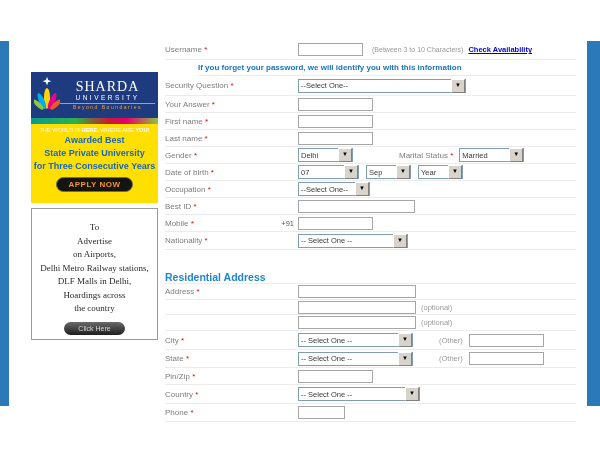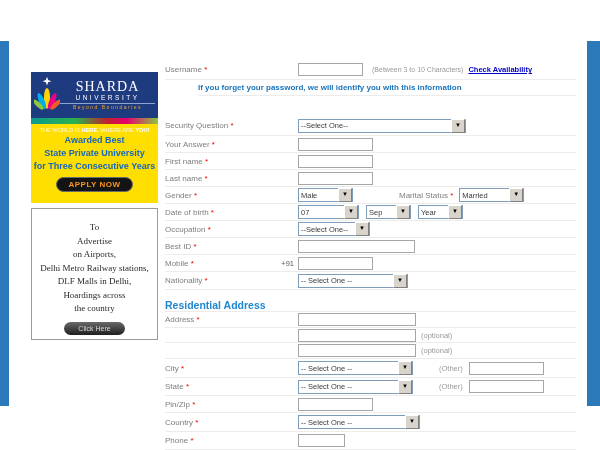--- a/index.html
+++ b/index.html
@@ -33,27 +33,27 @@
              border:1px solid #9a9a9a;box-sizing:border-box;text-align:center;
              font-family:"Liberation Serif",serif;font-size:9px;color:#2a2a2a;padding-top:12px;}
   .advert-ad div{line-height:13.5px;}
   .click-btn{display:inline-block;margin-top:6px;background:linear-gradient(#6a6a6a,#1e1e1e);
              color:#d8d8d8;font-family:"Liberation Sans",sans-serif;font-size:7px;
              padding:3px 14px;border-radius:9px;cursor:pointer;}
 
   
   .form{position:absolute;left:165px;top:40px;width:411px;}
   .row{display:flex;align-items:center;border-bottom:1px solid #ececec;box-sizing:border-box;}
-  .h20{height:20px;margin-top:20px;} .h19{height:19px;} .h18{height:18px;} .h17{height:17px;}
+  .h20{height:20px;} .h19{height:19px;} .h18{height:18px;} .h17{height:17px;}
   .h16{height:16px;} .h15{height:15px;} .h14{height:14px;}
   .spacer{height:8px;border-bottom:none;}
   .lbl{width:133px;flex-shrink:0;color:#7e7e7e;font-size:8px;}
   .req{color:#e80000;}
   .note-row{color:#1b75bc;font-size:8px;font-weight:bold;margin-left:33px;}
-  .section-hdr{color:#1e87d0;font-size:10.5px;font-weight:bold;border-bottom:1px solid #ececec;}
+  .section-hdr{color:#1e87d0;font-size:10.5px;font-weight:bold;border-bottom:1px solid #ececec;margin-top:12px;}
   .hint{color:#9a9a9a;font-size:7px;margin-left:9px;white-space:nowrap;}
   .link{color:#0000cc;font-size:7.5px;font-weight:bold;text-decoration:underline;margin-left:5px;cursor:pointer;white-space:nowrap;}
   .inp{height:13px;border:1px solid #a6a6a6;background:#fff;box-sizing:border-box;padding:0 2px;font-size:8px;}
   .sel{height:14px;border:1px solid #7f9db9;background:#fff;box-sizing:border-box;
        display:flex;align-items:center;justify-content:space-between;cursor:pointer;}
   .selval{font-size:7.5px;color:#3a3a3a;padding-left:2px;white-space:nowrap;overflow:hidden;}
   .arr{width:12px;height:12px;flex-shrink:0;background:#d8d4cc;border:1px solid;
        border-color:#fff #808080 #808080 #fff;font-size:6px;line-height:10px;text-align:center;color:#000;}
   .w40{width:61px;} .w45{width:45px;} .w47{width:47px;} .w55{width:55px;}
   .w65{width:65px;} .w72{width:72px;} .w75{width:75px;} .w108{width:110px;} .w115{width:115px;}
@@ -138,21 +138,21 @@
   </div>
 
   <div class="row h17">
     <span class="lbl"><span>Last name</span> <span class="req">*</span></span>
     <input class="inp w75" style="">
   </div>
 
   <div class="row h17">
     <span class="lbl"><span>Gender</span> <span class="req">*</span></span>
     <div class="sel w55">
-      <span class="selval">Male</span>
+      <span class="selval">Delhi</span>
       <span class="arr">▼</span>
     </div>
     <span class="inline-lbl"><span>Marital Status</span> <span class="req">*</span></span>
     <div class="sel w65 ml6">
       <span class="selval">Married</span>
       <span class="arr">▼</span>
     </div>
   </div>
 
   <div class="row h17">

